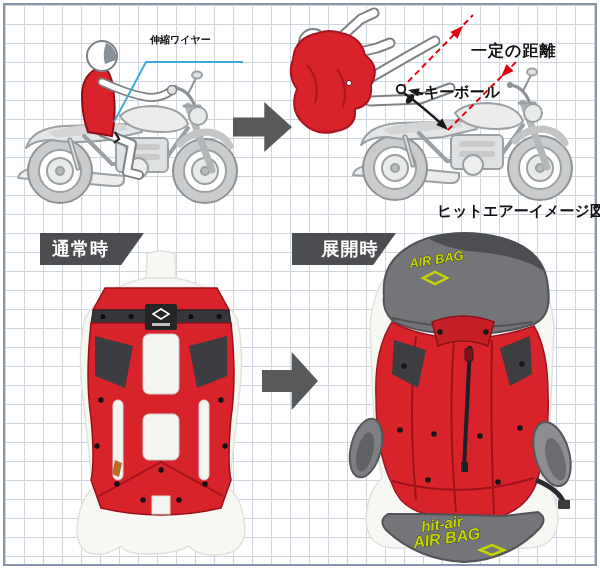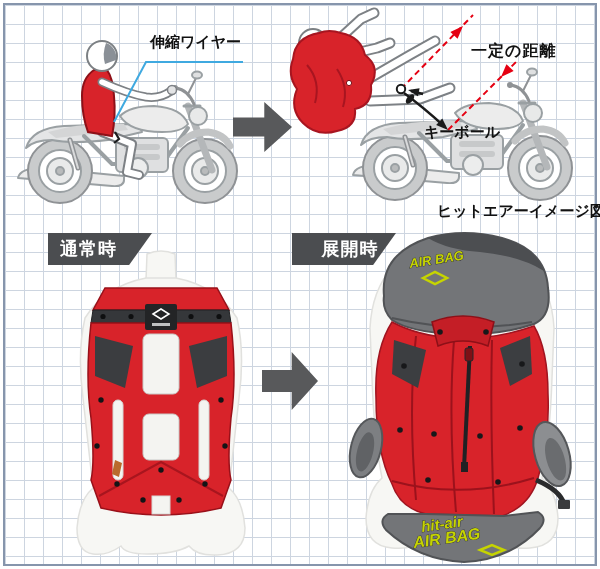--- a/index.html
+++ b/index.html
@@ -5,28 +5,28 @@
   html,body{margin:0;padding:0;background:#ffffff;}
   #canvas{position:relative;width:600px;height:569px;background:#ffffff;overflow:hidden;
           font-family:"Liberation Sans","DejaVu Sans",sans-serif;}
   
   #frame{position:absolute;inset:3px;border:2px solid #8695ac;background-color:#ffffff;
          background-image:linear-gradient(to right,#cdd5e0 1px,transparent 1px),
                           linear-gradient(to bottom,#cdd5e0 1px,transparent 1px);
          background-size:19px 19px;}
   .scene{position:absolute;}
   .label{position:absolute;font-weight:700;color:#111;white-space:nowrap;line-height:1.1;}
-  #label-wire{left:150px;top:34px;font-size:15px;}
+  #label-wire{left:150px;top:34px;font-size:10px;}
   #label-distance{left:471px;top:42px;font-size:16px;letter-spacing:1px;}
-  #label-keyball{left:424px;top:84px;font-size:15px;margin-top:40px;}
+  #label-keyball{left:424px;top:84px;font-size:15px;}
   #caption{left:437px;top:203px;font-size:15px;}
   .tag{position:absolute;width:104px;height:32px;background:#4b4d50;color:#ffffff;
        font-size:18px;font-weight:700;line-height:32px;padding-left:12px;box-sizing:border-box;
        clip-path:polygon(0 0,100% 0,78% 100%,0 100%);letter-spacing:1px;}
-  #tag-normal{left:48px;top:233px;}
+  #tag-normal{left:40px;top:233px;}
   #tag-deployed{left:292px;top:233px;text-align:center;}
   .arrow{position:absolute;background:#58595b;
          clip-path:polygon(0 31%,53% 31%,53% 0,100% 50%,53% 100%,53% 69%,0 69%);}
   #arrow-top{left:233px;top:102px;width:59px;height:50px;}
   #arrow-bottom{left:262px;top:352px;width:56px;height:58px;}
   svg{display:block;}
   .logo-text{font-family:"Liberation Sans","DejaVu Sans",sans-serif;font-weight:700;font-style:italic;
              fill:#c6d400;stroke:#2f3032;stroke-width:0.8;paint-order:stroke;}
 </style>
 </head>

